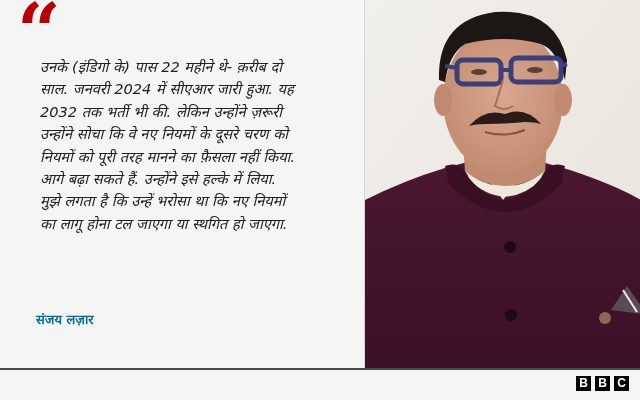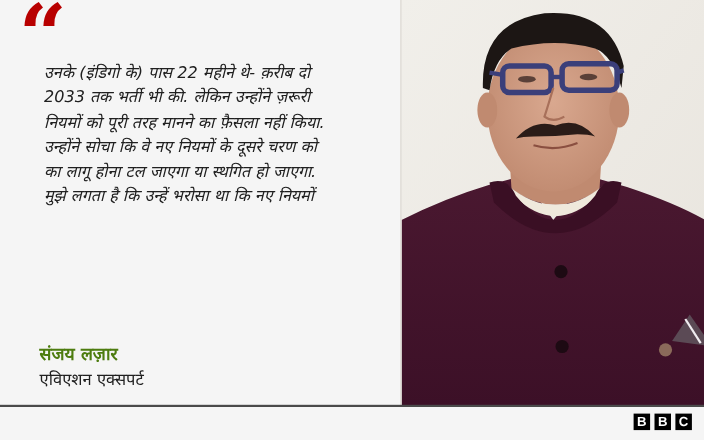--- a/index.html
+++ b/index.html
@@ -40,23 +40,23 @@
       font-style: italic;
     }
     .quote-text .line {
       display: block;
       white-space: nowrap;
     }
     .speaker-name {
       position: absolute;
       left: 36px;
       top: 310px;
-      font-size: 16px;
+      font-size: 13px;
       font-weight: bold;
-      color: #4d7c0f;
+      color: #0369a1;
     }
     .speaker-role {
       position: absolute;
       left: 36px;
       top: 334px;
       font-size: 15px;
       color: #202020;
     }
     .photo {
       position: absolute;
@@ -98,29 +98,30 @@
   </style>
 </head>
 <body>
 
 <div class="card">
 
   <div class="quote-mark">“</div>
 
   <p class="quote-text">
     <span class="line">उनके (इंडिगो के) पास 22 महीने थे- क़रीब दो</span>
-    <span class="line">2033 तक भर्ती भी की. लेकिन उन्होंने ज़रूरी</span>
+    <span class="line">साल. जनवरी 2024 में सीएआर जारी हुआ. यह</span>
+    <span class="line">2032 तक भर्ती भी की. लेकिन उन्होंने ज़रूरी</span>
+    <span class="line">उन्होंने सोचा कि वे नए नियमों के दूसरे चरण को</span>
     <span class="line">नियमों को पूरी तरह मानने का फ़ैसला नहीं किया.</span>
-    <span class="line">उन्होंने सोचा कि वे नए नियमों के दूसरे चरण को</span>
+    <span class="line">आगे बढ़ा सकते हैं. उन्होंने इसे हल्के में लिया.</span>
+    <span class="line">मुझे लगता है कि उन्हें भरोसा था कि नए नियमों</span>
     <span class="line">का लागू होना टल जाएगा या स्थगित हो जाएगा.</span>
-    <span class="line">मुझे लगता है कि उन्हें भरोसा था कि नए नियमों</span>
   </p>
 
   <div class="speaker-name">संजय लज़ार</div>
-  <div class="speaker-role">एविएशन एक्सपर्ट</div>
 
   <div class="photo">
     <svg width="276" height="369" viewBox="0 0 276 369">
       <defs>
         <linearGradient id="bg" x1="0" y1="0" x2="1" y2="1">
           <stop offset="0" stop-color="#f1efea"></stop>
           <stop offset="1" stop-color="#e8e4dd"></stop>
         </linearGradient>
         <radialGradient id="skin" cx="0.5" cy="0.45" r="0.6">
           <stop offset="0" stop-color="#d9a88f"></stop>

